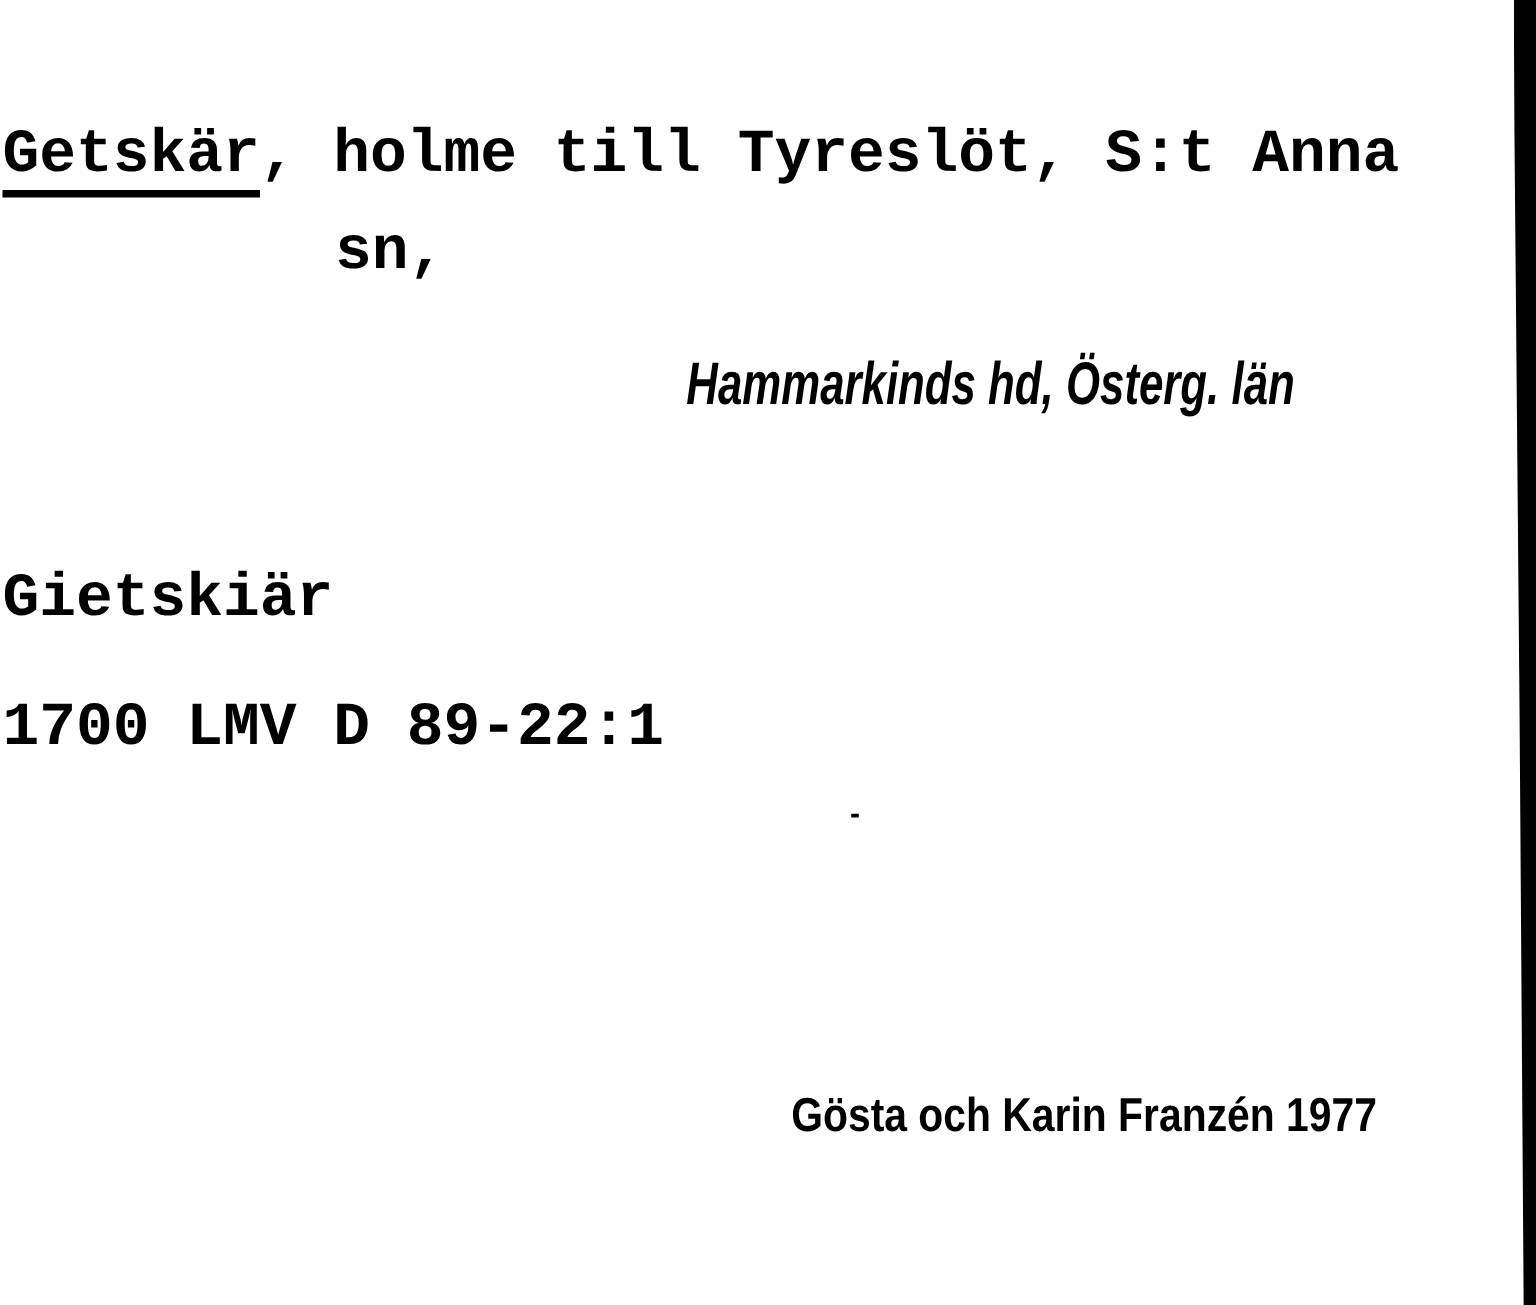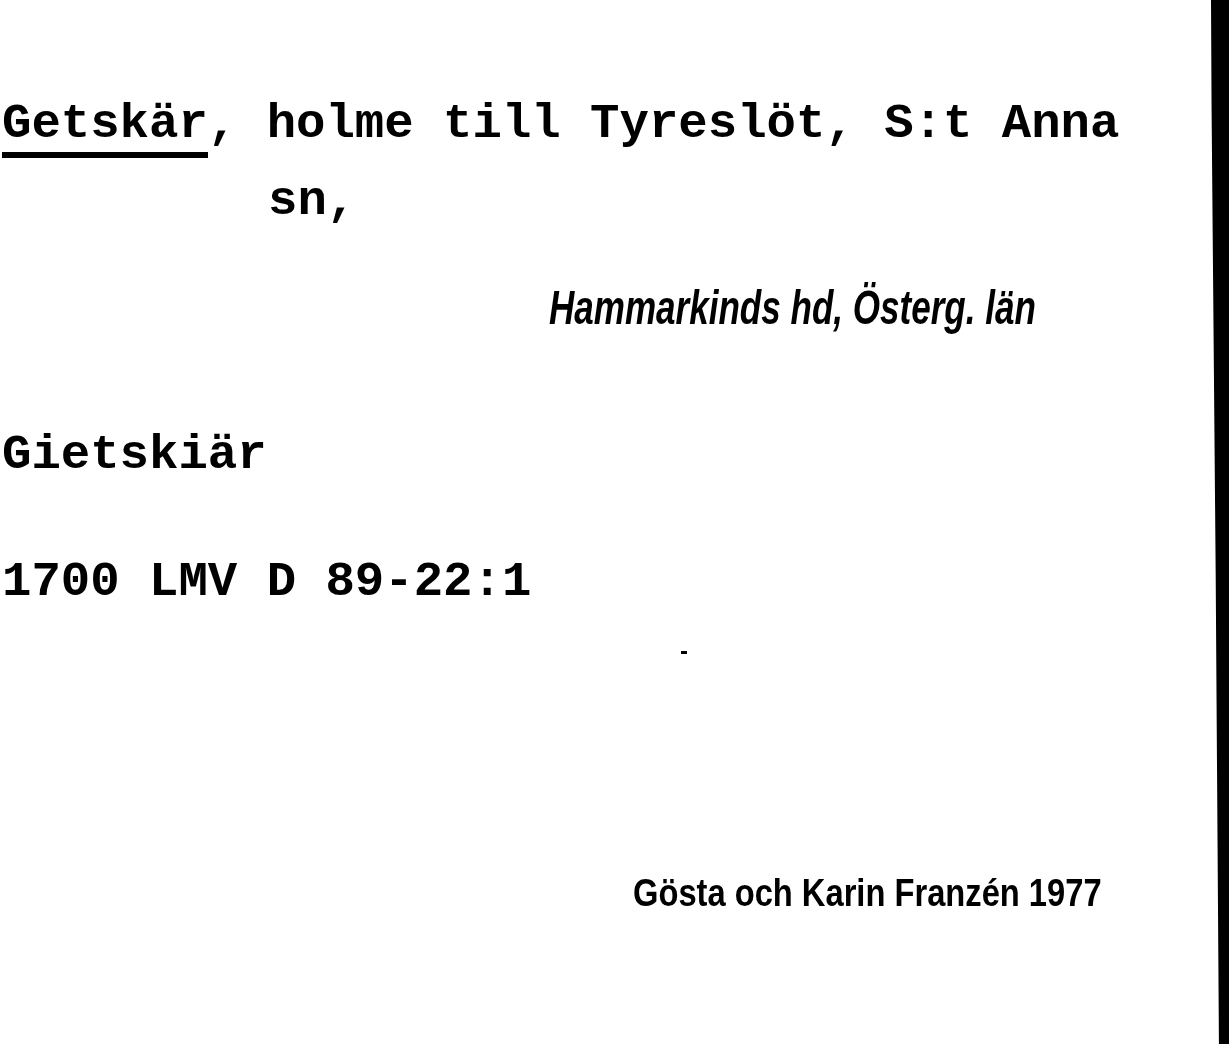--- a/index.html
+++ b/index.html
@@ -21,21 +21,21 @@
     font-family: "Liberation Mono", "DejaVu Sans Mono", monospace;
     font-weight: bold;
     font-size: 49px;
     line-height: 1;
     color: #000000;
     white-space: pre;
   }
   .headline  { left: 2px;   top: 100px; }
   .underlined { border-bottom: 6px solid #000000; }
   .sn        { left: 268px; top: 177px; }
-  .nameform  { left: 2px;   top: 431px; }
+  .nameform  { left: 2px;   top: 455px; }
   .sourceref { left: 2px;   top: 558px; }
   
   .stamp {
     position: absolute;
     font-family: "Liberation Sans", sans-serif;
     font-weight: bold;
     line-height: 1;
     color: #000000;
     white-space: pre;
     transform-origin: left top;

